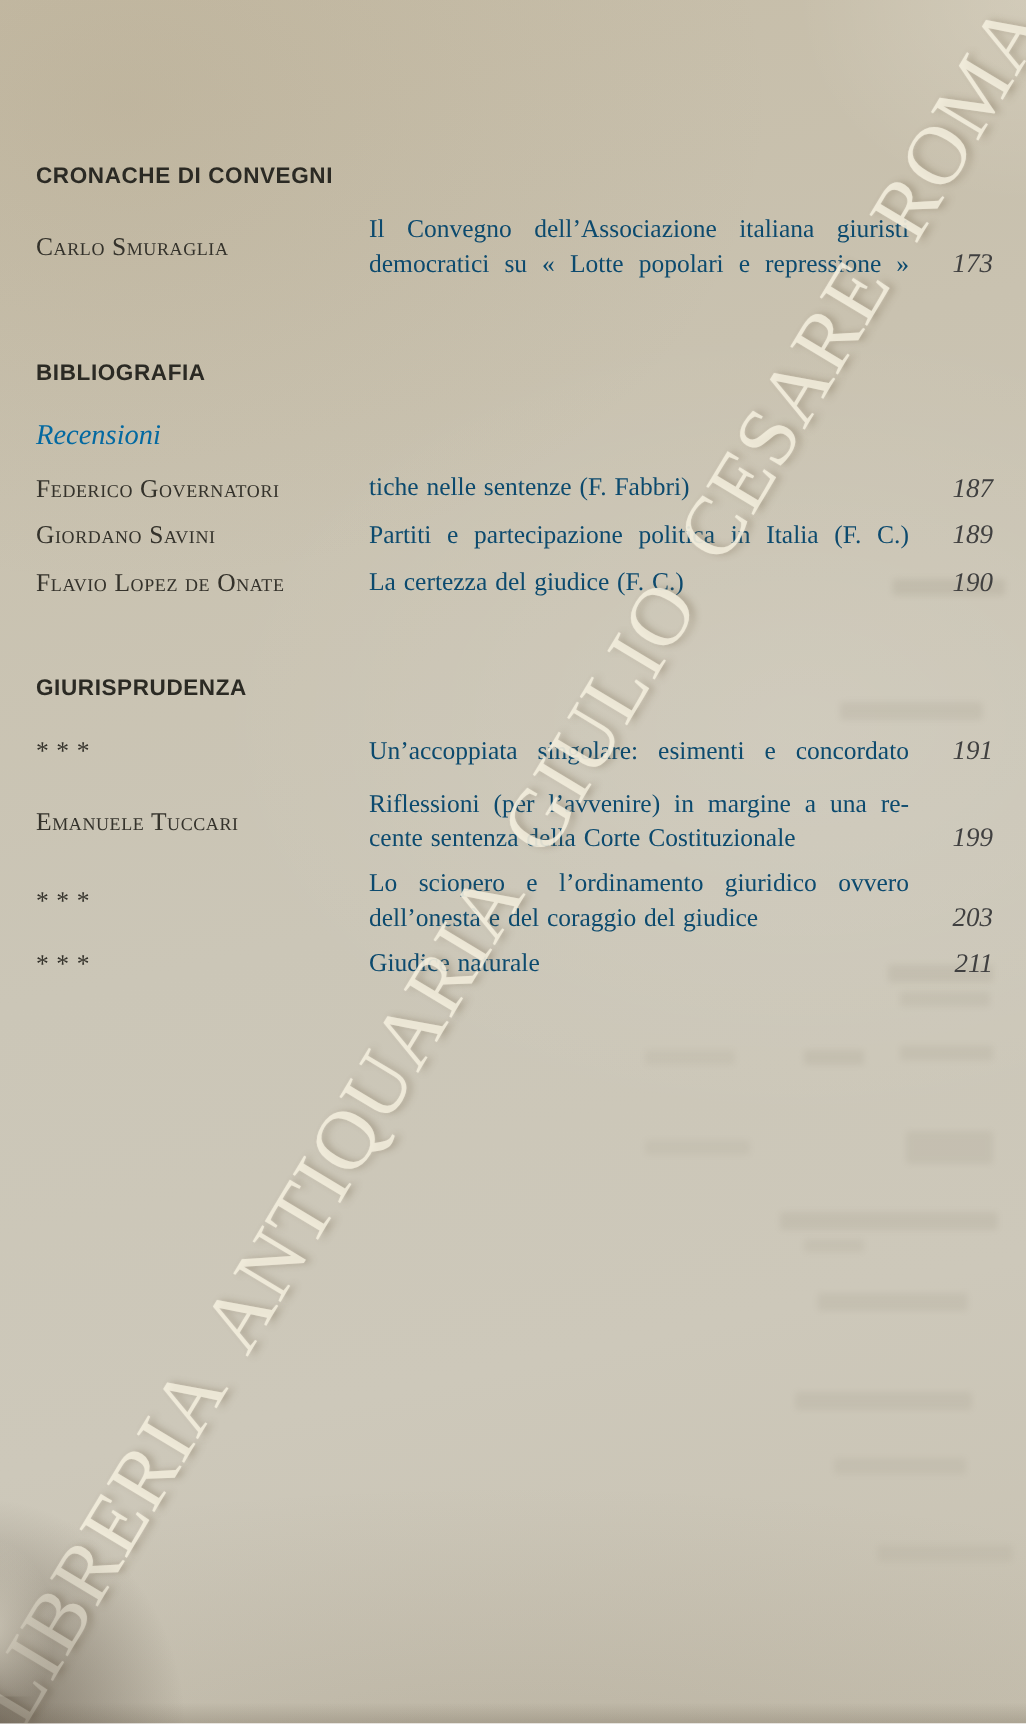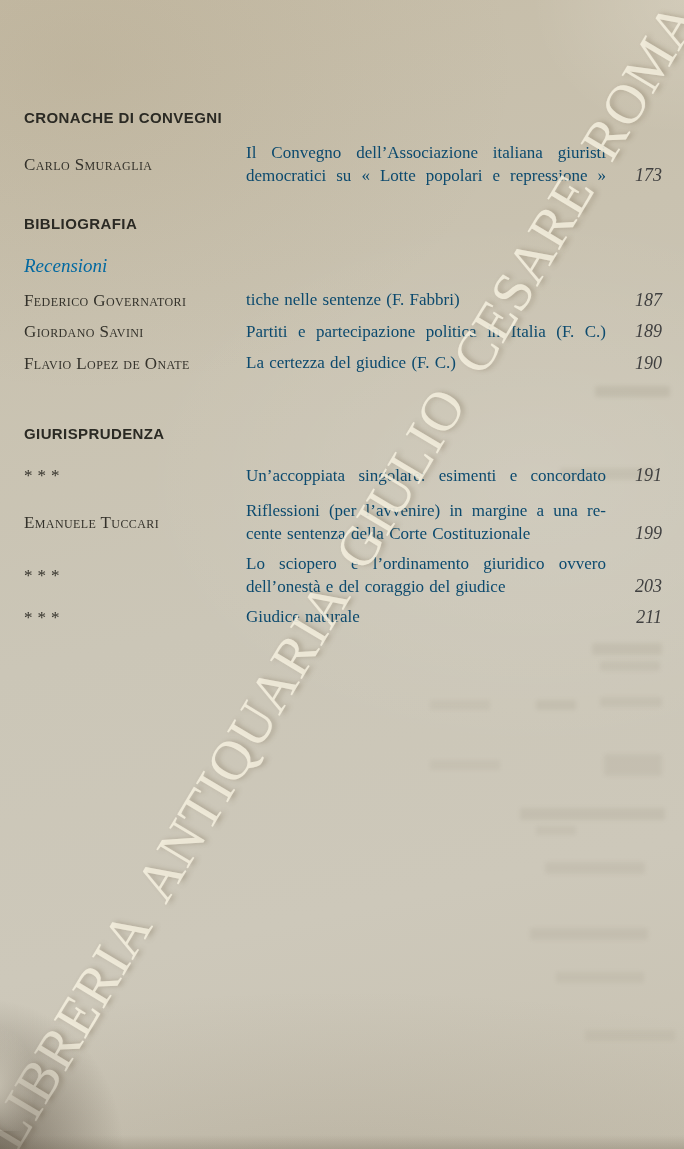--- a/index.html
+++ b/index.html
@@ -33,21 +33,21 @@
     color: #35332c;
   }
   .head {
     font-family: "Liberation Sans", sans-serif;
     font-weight: bold;
     font-size: 15px; line-height: 15px;
     letter-spacing: 0.4px;
     color: #2b2a24;
     margin: 0 0 16px 0;
   }
-  .sec-bibliografia { margin-top: 29px; }
+  .sec-bibliografia { margin-top: 54px; }
   .sec-giurisprudenza { margin-top: 51px; }
   .sec-giurisprudenza .head { margin-bottom: 23px; }
   .subhead {
     font-style: italic;
     font-size: 19px; line-height: 22px;
     margin: 24px 0 11px 0;
     color: #0369a1;
   }
   .entry { display: flex; align-items: center; margin-bottom: 8px; gap: 16px; }
   .entry.gap12 { margin-bottom: 12px; }

